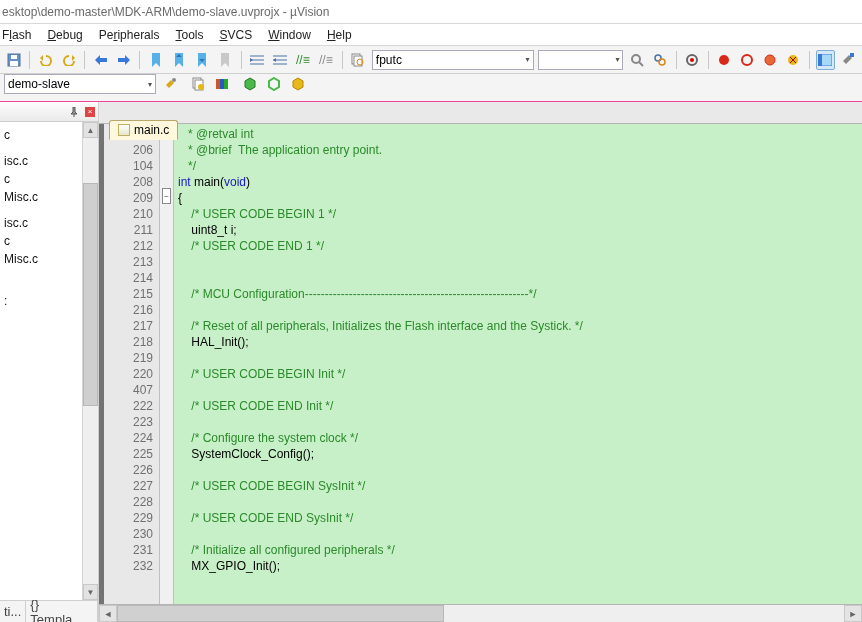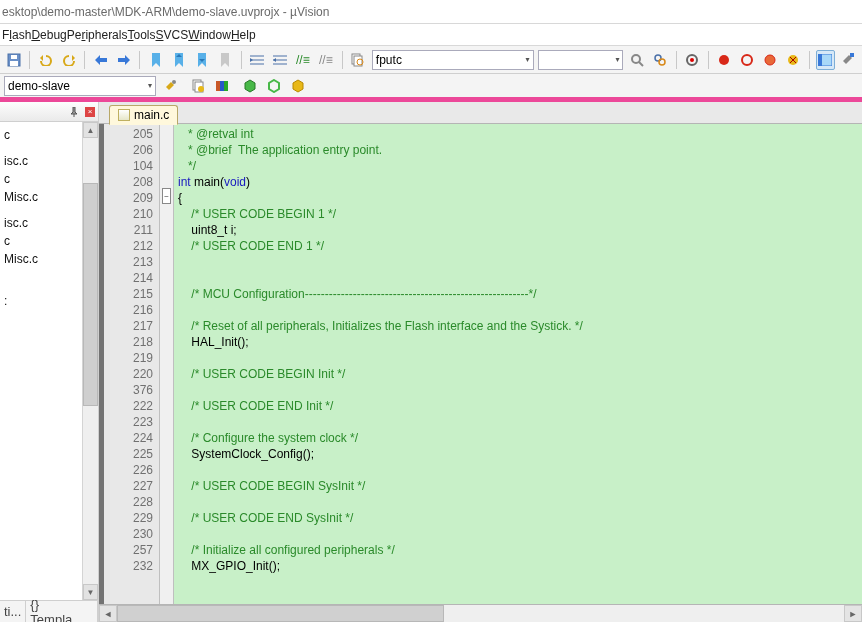--- a/index.html
+++ b/index.html
@@ -1,43 +1,43 @@
 <!DOCTYPE html>
 <html><head>
 <meta charset="utf-8">
 <style>
 * { margin:0; padding:0; box-sizing:border-box; font-family:"Segoe UI",Tahoma,sans-serif; font-size:12px; }
 body { width:862px; height:622px; background:#f0f0f0; overflow:hidden; position:relative; }
 
 .titlebar { height:24px; background:#fff; display:flex; align-items:center; padding-left:2px; color:#6a6a6a; border-bottom:1px solid #d8d8d8;}
-.menubar { height:22px; background:#fff; display:flex; align-items:center; padding-left:2px; border-bottom:1px solid #d8d8d8;}
+.menubar { height:22px; background:#fff; display:flex; align-items:center; gap:16px; padding-left:2px; border-bottom:1px solid #d8d8d8;}
 .menubar span { color:#222; }
 .menubar span u { text-decoration:underline; }
 
 .toolbar { height:28px; background:#f4f4f4; display:flex; align-items:center; gap:4px; padding:0 4px; border-bottom:1px solid #cfcfcf;}
 .toolbar .sep { width:1px; height:18px; background:#c8c8c8; margin:0 2px;}
 .tb-btn { width:20px; height:20px; display:flex; align-items:center; justify-content:center; border:1px solid transparent; border-radius:2px;}
 .tb-combo { width:90px; height:20px; background:#fff; border:1px solid #aab; display:flex; align-items:center; padding:0 3px; font-size:11px;}
 .tb-combo-wide { width:170px; }
 .tb-btn.active { border:1px solid #7daed6; background:#d6e8f7;}
 
-.toolbar2 { height:28px; background:#f4f4f4; display:flex; align-items:center; gap:4px; padding:0 4px; border-bottom:5px solid #ec4899;}
+.toolbar2 { height:28px; background:#f4f4f4; display:flex; align-items:flex-start; gap:4px; padding:0 4px; border-bottom:1px solid #ec4899;}
 
 .main { display:flex; height:calc(100% - 24px - 22px - 28px - 28px); }
 .sidebar { width:99px; background:#fff; display:flex; flex-direction:column; border-right:1px solid #cfcfcf; position:relative;}
 .sb-hdr { height:20px; background:linear-gradient(#fdfdfd,#eaeaea); display:flex; align-items:center; justify-content:flex-end; gap:0; border-bottom:1px solid #cfcfcf;}
 .sb-hdr-btn { width:16px; height:14px; display:flex; align-items:center;justify-content:center;}
 .sb-body { flex:1; background:#fff; overflow:hidden; }
 .sb-item { padding:2px 4px; white-space:nowrap; overflow:hidden; text-overflow:clip; color:#111;}
 .sb-footer { height:22px; border-top:1px solid #cfcfcf; display:flex; align-items:center; background:#f4f4f4;}
 .sb-tab { height:100%; padding:0 4px; display:flex; align-items:center; border-right:1px solid #cfcfcf; font-size:13px; color:#444;}
 
 .editor { flex:1; display:flex; flex-direction:column; background:#f4f4f4;}
 .filetabs { height:22px; background:#e9e9e9; display:flex; align-items:flex-end; padding-left:10px; border-bottom:1px solid #b5b5b5;}
-.filetab { height:20px; background:#fff8dc; border:1px solid #b8a868; border-bottom:1px solid #fff8dc; display:flex; align-items:center; gap:4px; padding:0 8px; border-radius:3px 3px 0 0; font-size:11px; position:relative; top:2px;}
+.filetab { height:20px; background:#fff8dc; border:1px solid #b8a868; border-bottom:1px solid #fff8dc; display:flex; align-items:center; gap:4px; padding:0 8px; border-radius:3px 3px 0 0; font-size:11px; position:relative; top:17px;}
 .filetab .ficon { width:12px; height:12px; background:linear-gradient(#fff,#e6e6c8); border:1px solid #bfb060;}
 .code-area { flex:1; display:flex; background:#c8f0c8; overflow:hidden; border-left:5px solid #737373;}
 .gutter { width:56px; background:#e8e8e8; border-right:1px solid #bfbfbf; text-align:right; padding:2px 6px 0 0; font-family:Consolas,monospace; font-size:13px; color:#707070;}
 .gutter div { height:16px; line-height:16px;}
 .fold { width:14px; background:#f0f0f0; border-right:1px solid #bfbfbf;}
 .fold div { height:16px; display:flex; align-items:center; justify-content:center;}
 .fold-box { width:9px;height:9px;border:1px solid #888;background:#fff;font-size:8px;line-height:7px;text-align:center;color:#444;}
 .code { flex:1; font-family:Consolas,monospace; font-size:13px; padding:2px 0 0 4px; position:relative;}
 .code-line { height:16px; line-height:16px; white-space:pre;}
 .c-cmt { color:#2a8a2a; }
@@ -332,31 +332,31 @@
           <div>211</div>
           <div>212</div>
           <div>213</div>
           <div>214</div>
           <div>215</div>
           <div>216</div>
           <div>217</div>
           <div>218</div>
           <div>219</div>
           <div>220</div>
-          <div>376</div>
+          <div>407</div>
           <div>222</div>
           <div>223</div>
           <div>224</div>
           <div>225</div>
           <div>226</div>
           <div>227</div>
           <div>228</div>
           <div>229</div>
           <div>230</div>
-          <div>257</div>
+          <div>231</div>
           <div>232</div>
         </div>
       <div class="fold" id="fold">
           <div></div>
           <div></div>
           <div></div>
           <div></div>
           <div>
             <div class="fold-box">−</div>
           </div>

